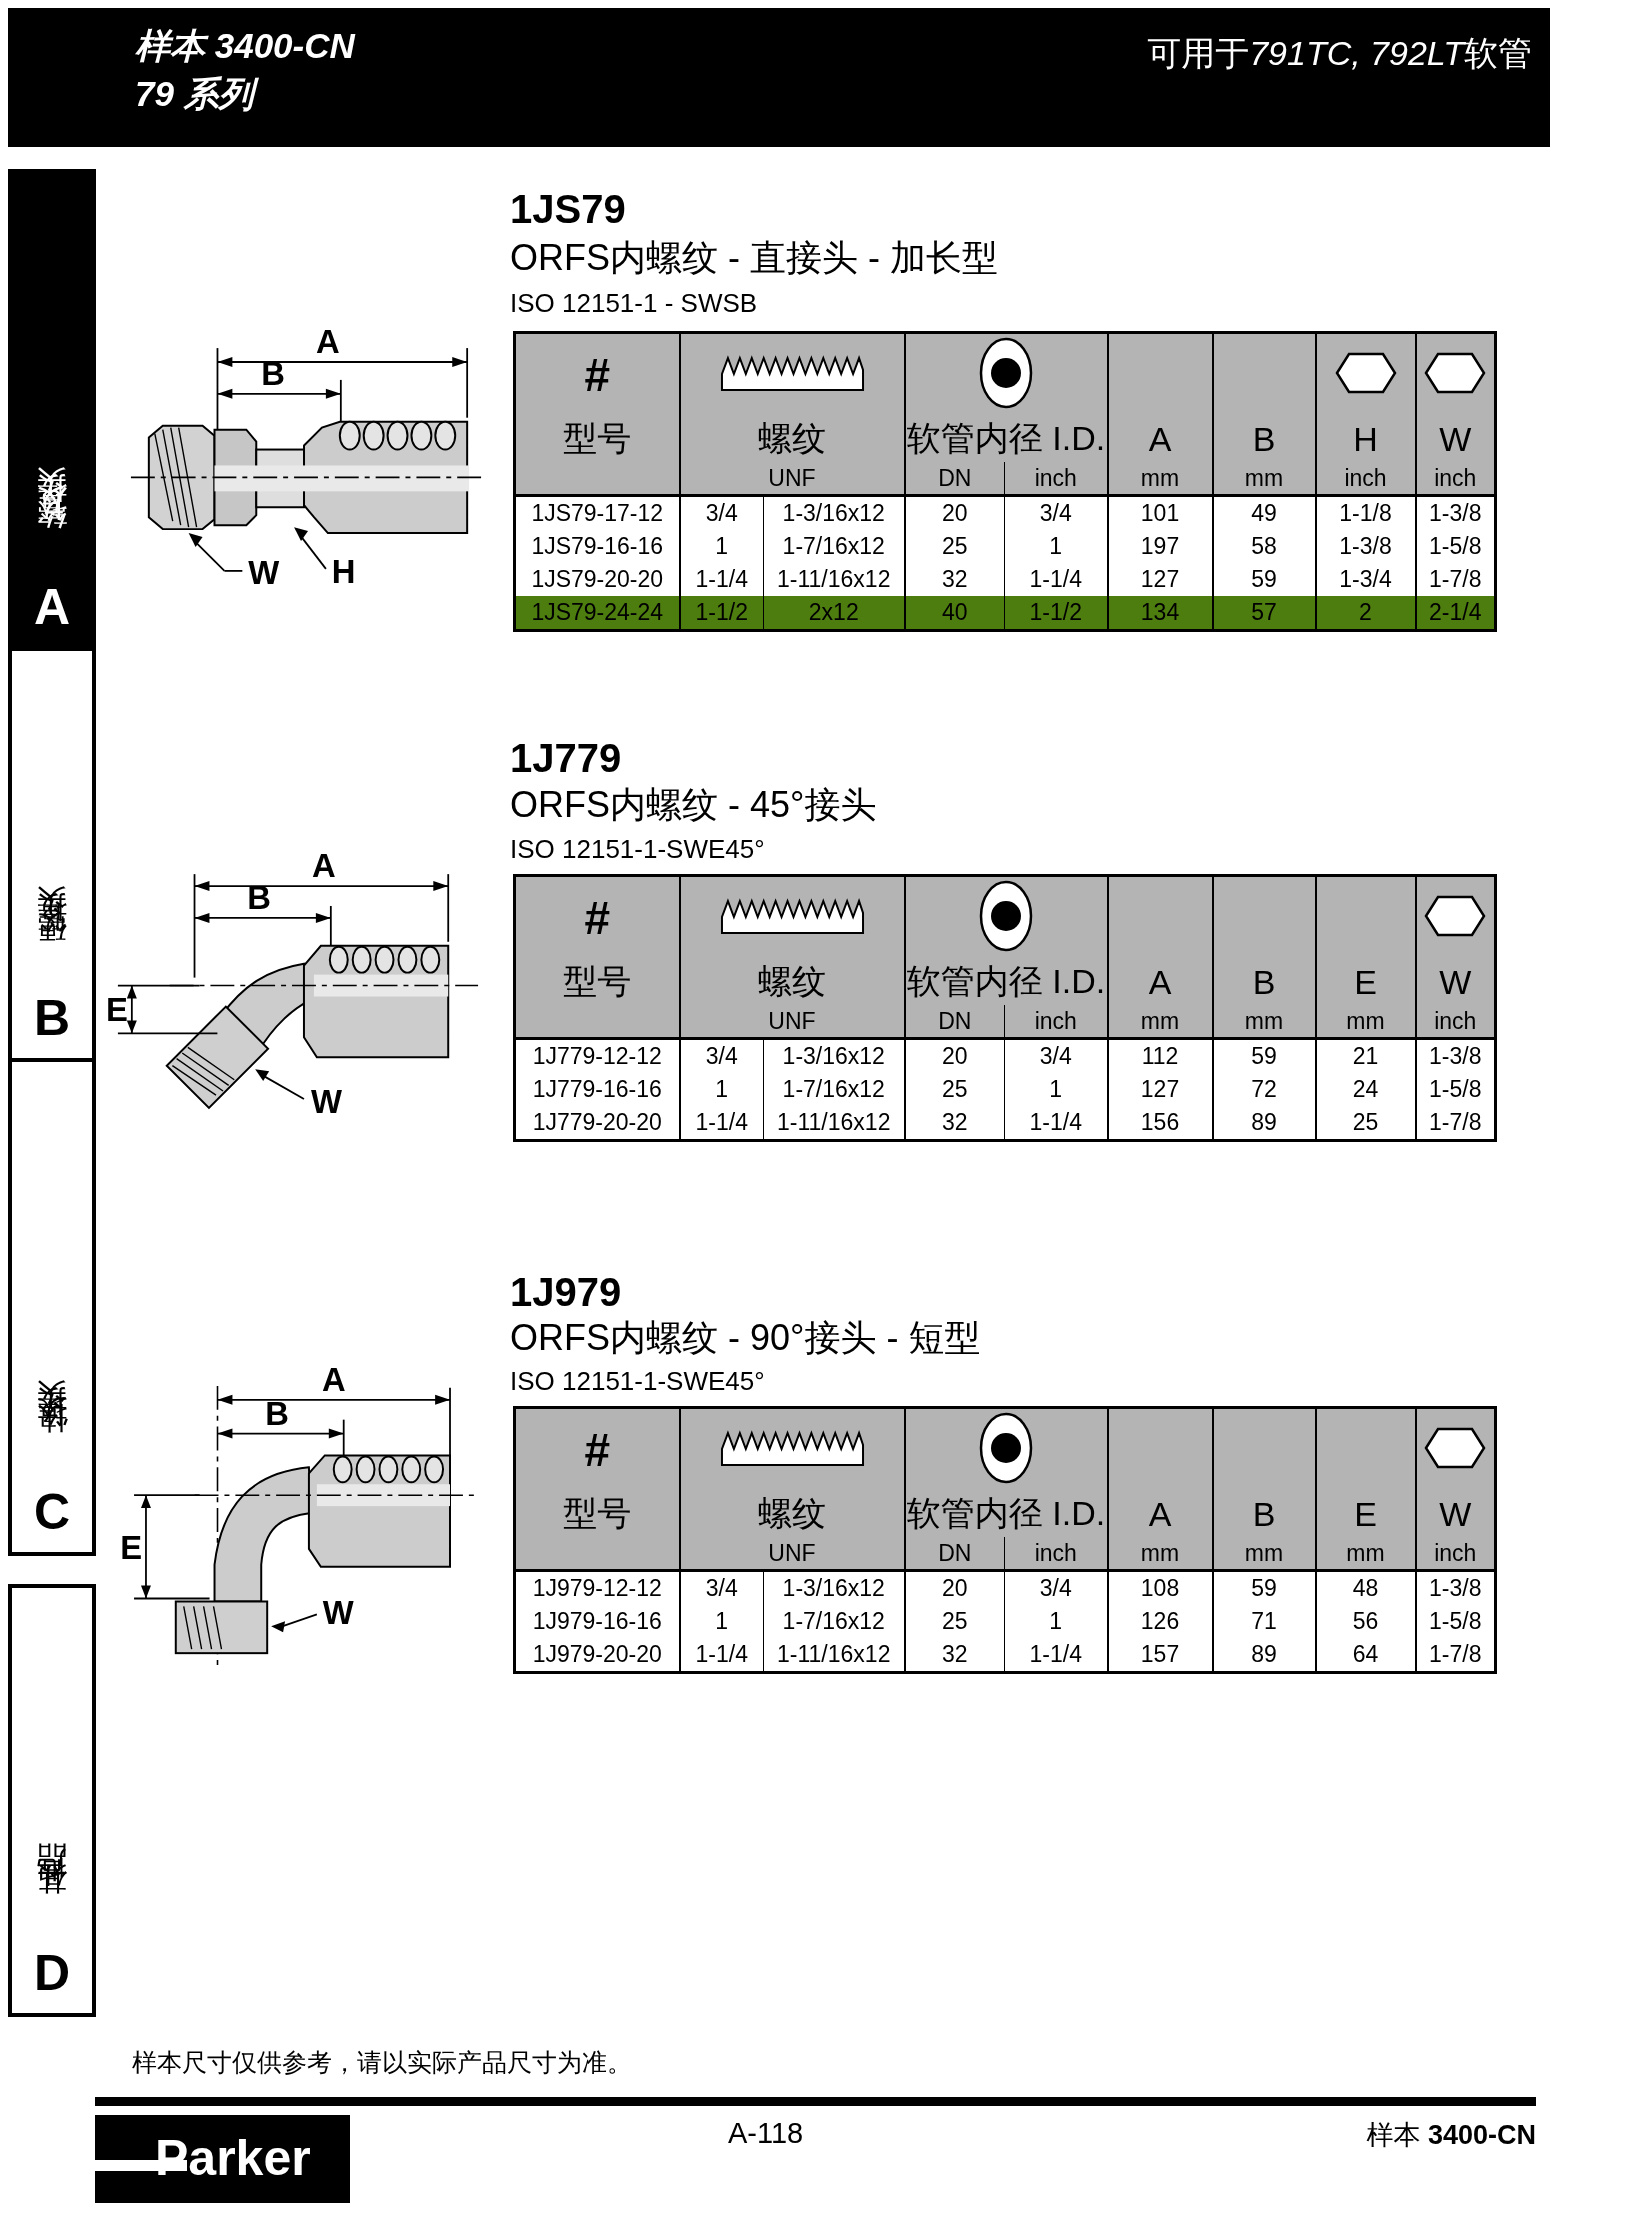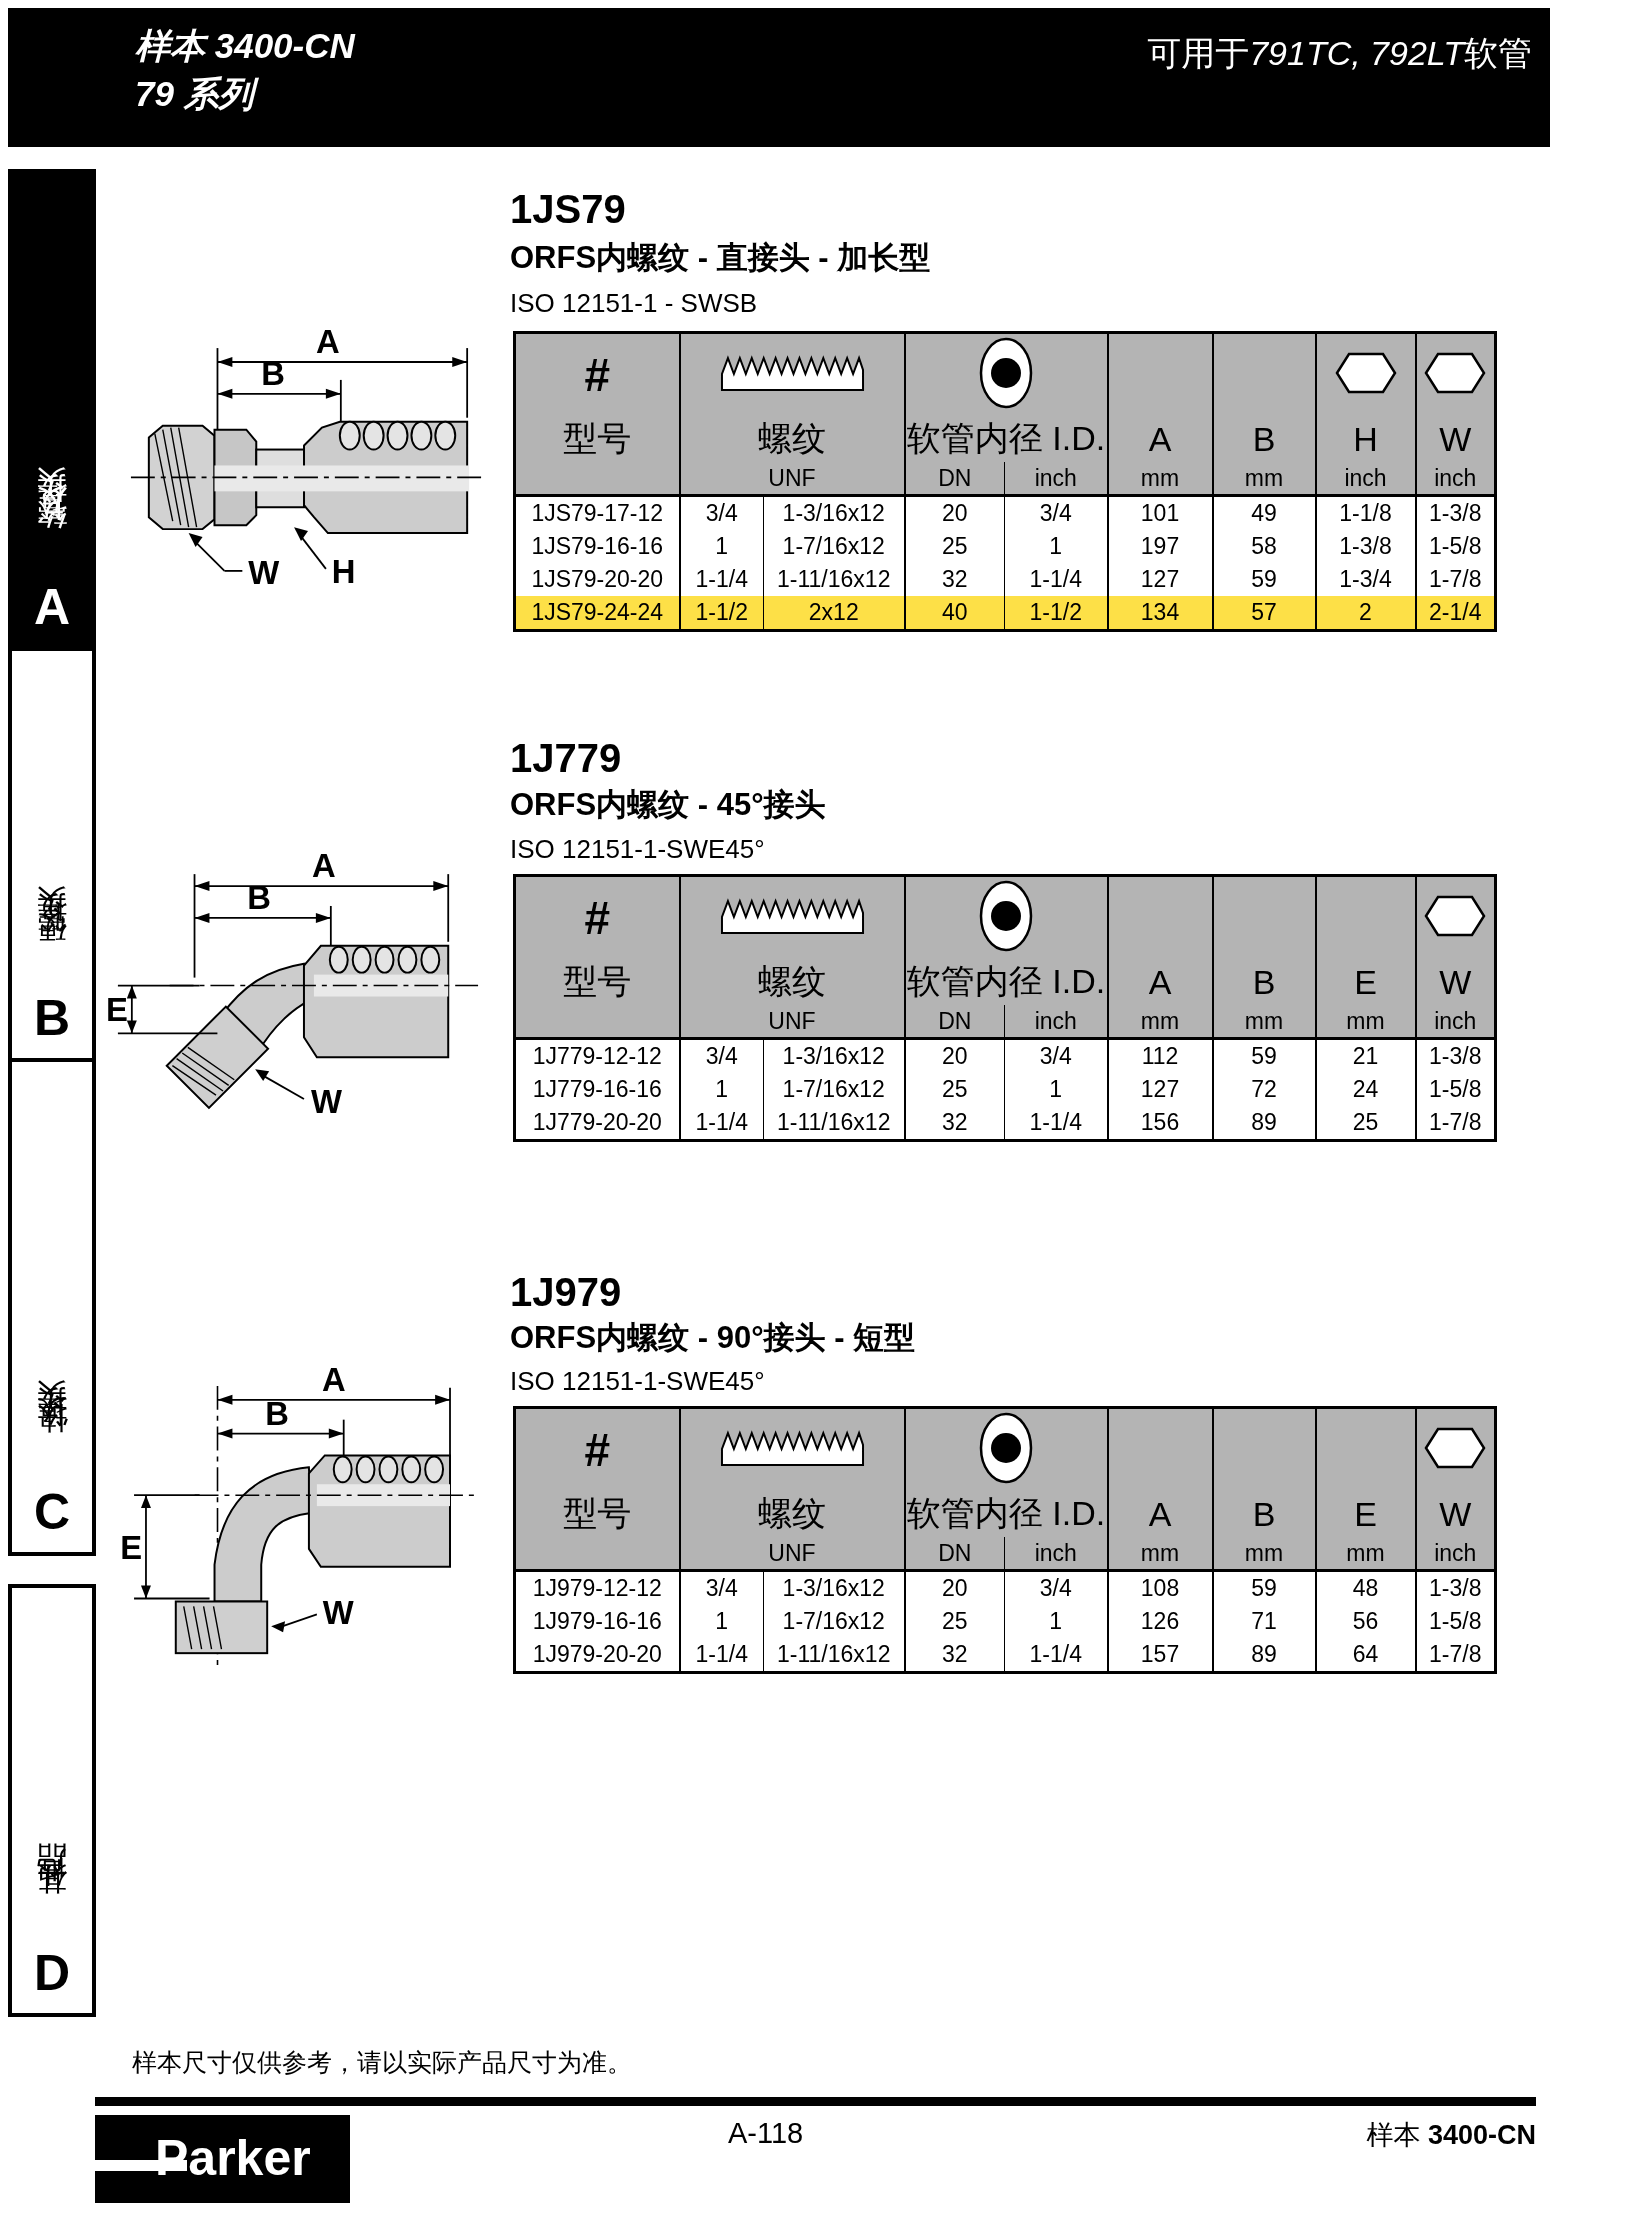--- a/index.html
+++ b/index.html
@@ -21,38 +21,38 @@
           display:flex; flex-direction:column; justify-content:flex-end; align-items:center; }
   .side .vlabel { writing-mode:vertical-rl; transform:rotate(180deg); font-size:30px; letter-spacing:8px; margin-bottom:28px; }
   .side .letter { font-size:50px; font-weight:bold; margin-bottom:14px; line-height:52px; }
   .side-a { top:169px; height:478px; background:#000; color:#fff; }
   .side-b { top:647px; height:415px; border:4px solid #000; }
   .side-c { top:1062px; height:494px; border:4px solid #000; border-top:none; }
   .side-d { top:1584px; height:433px; border:4px solid #000; }
 
   
   .sec-title { position:absolute; font-size:40px; font-weight:bold; line-height:44px; }
-  .sec-sub   { position:absolute; font-size:31px; font-weight:bold; line-height:34px; }
+  .sec-sub   { position:absolute; font-size:36px; font-weight:normal; line-height:34px; }
   .sec-iso   { position:absolute; font-size:26px; line-height:30px; }
 
   
   .spec { position:absolute; width:981px; border-collapse:collapse; table-layout:fixed;
           border:3px solid #000; background:#fff; }
   .spec th, .spec td { padding:0; margin:0; text-align:center; vertical-align:middle; }
   .spec thead th { background:#b4b4b4; font-weight:normal; }
   .icon-row th { height:80px; }
   .label-row th { height:33px; font-size:34px; font-weight:bold; }
   .unit-row th { height:32px; font-size:23px; border-bottom:3px solid #000; }
   .spec tbody td { height:33px; font-size:23px; }
   .bl2 { border-left:2px solid #000; }
   .bl1 { border-left:1.5px solid #000; }
   .spec tbody td.c1, .spec tbody td.c3, .spec tbody td.c5,
   .spec tbody td.c6, .spec tbody td.c7, .spec tbody td.c8 { border-left:2px solid #000; }
   .spec tbody td.c2, .spec tbody td.c4 { border-left:1.5px solid #000; }
-  .spec tr.hl td { background:#fde047; }
+  .spec tr.hl td { background:#4d7c0f; }
   .w0{width:165px}.w1{width:84px}.w2{width:141px}.w3{width:100px}.w4{width:103px}
   .w5{width:105px}.w6{width:103px}.w7{width:100px}.w8{width:80px}
   .hash { font-size:46px; font-weight:bold; }
 
   
   .diag { position:absolute; }
   .diag text { font-family:"Liberation Sans","DejaVu Sans",sans-serif; font-size:33px; font-weight:bold; fill:#000; }
   .dimln { stroke:#000; stroke-width:1.8; fill:none; }
   .cl { stroke:#000; stroke-width:1.6; fill:none; stroke-dasharray:24 6 5 6; }
   .body-o { stroke:#000; stroke-width:2; }

